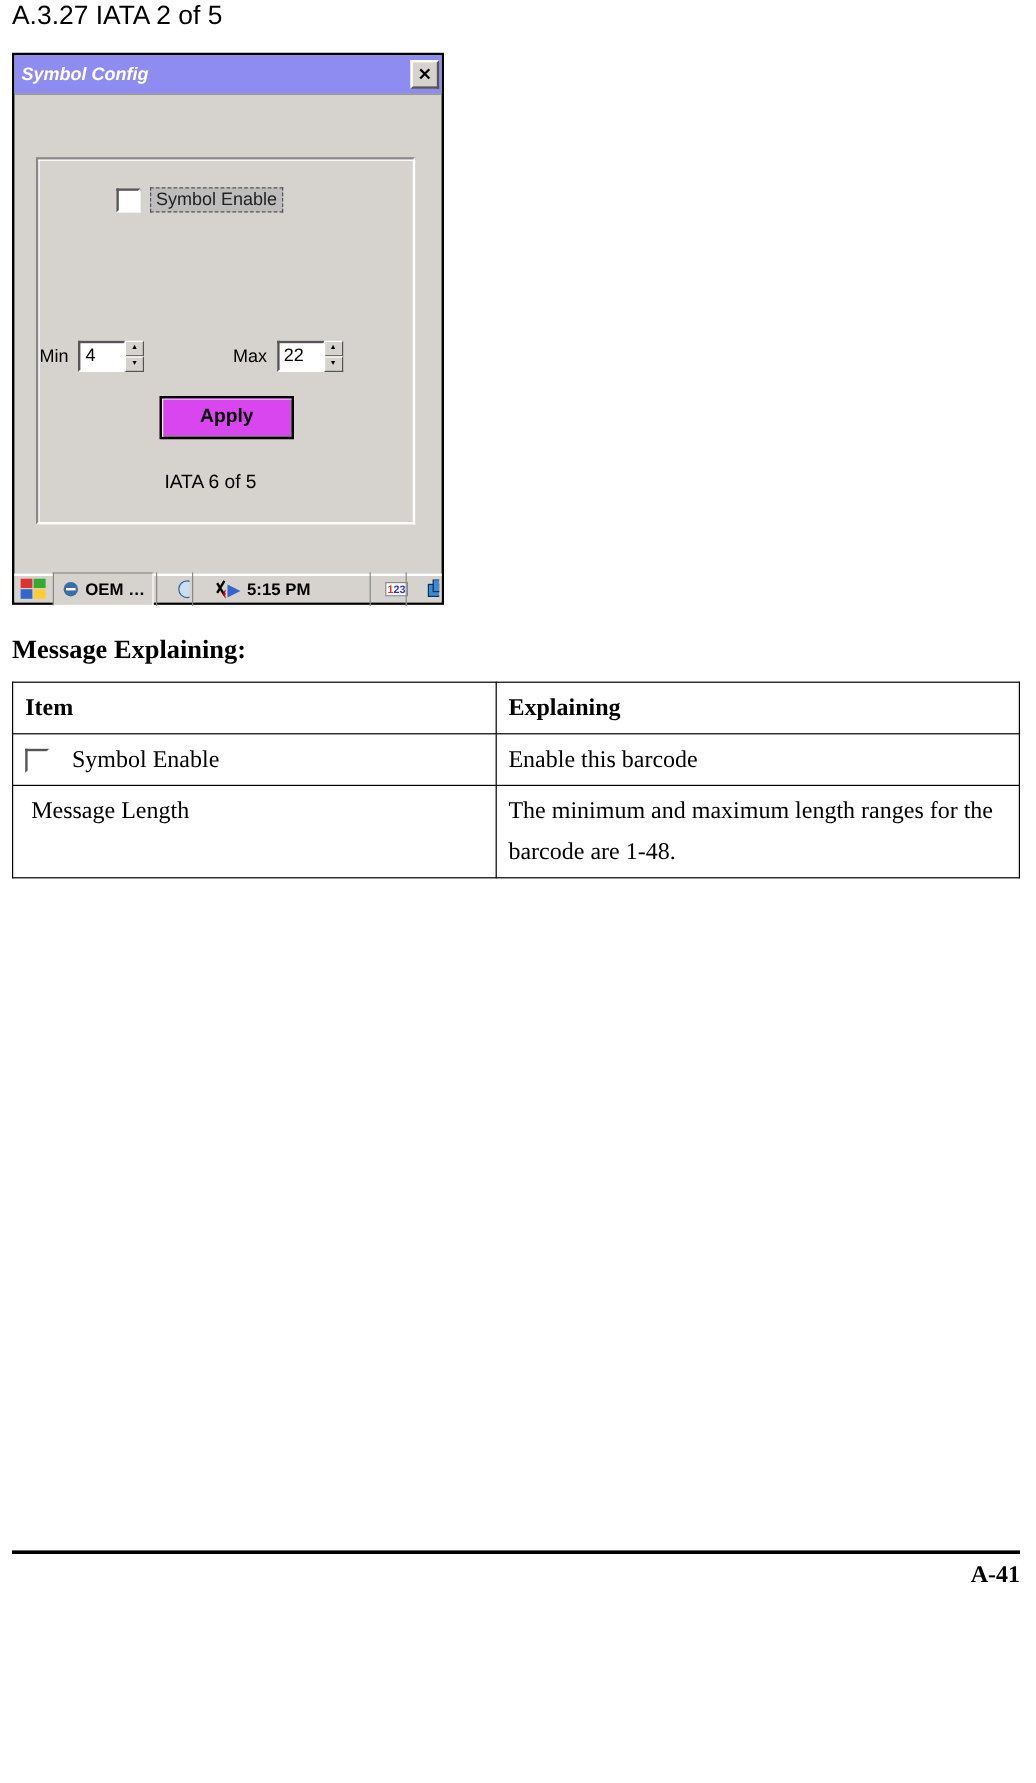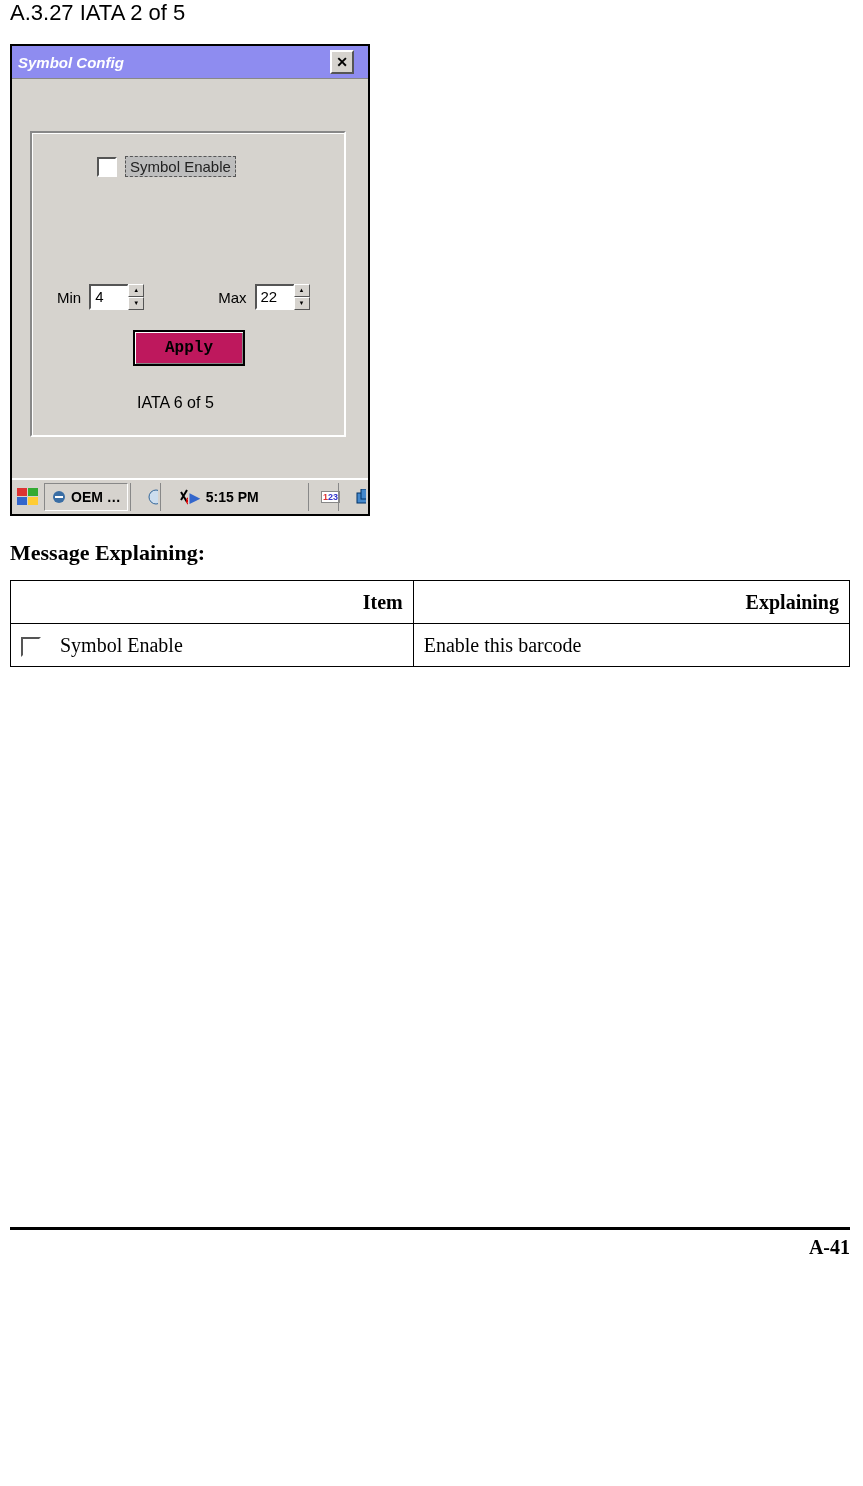--- a/index.html
+++ b/index.html
@@ -24,21 +24,21 @@
     border: 2px solid #000;
     background: #d6d3ce;
     font-family: Tahoma, Arial, sans-serif;
     margin-bottom: 24px;
   }
   .titlebar {
     background: #8e8cf0;
     display: flex;
     align-items: center;
     justify-content: space-between;
-    padding: 2px 14px 2px 6px;
+    padding: 2px 2px 2px 6px;
     height: 32px;
   }
   .titlebar-text {
     color: #fff;
     font-weight: bold;
     font-size: 15px;
     font-style: italic;
   }
   .close-btn {
     width: 24px;
@@ -98,21 +98,21 @@
   }
   .chk-label-box {
     background: #bdbdbd;
     border: 1px dashed #555;
     padding: 1px 4px;
     font-size: 15px;
     color: #222;
   }
   .len-row {
     position: absolute;
-    left: 24px;
+    left: 0;
     top: 150px;
     display: flex;
     align-items: center;
     gap: 8px;
     font-size: 15px;
   }
   .spin {
     display: flex;
     align-items: stretch;
     height: 26px;
@@ -146,37 +146,37 @@
     text-align: center;
     cursor: pointer;
     color: #000;
   }
   .apply-btn {
     position: absolute;
     left: 100px;
     top: 196px;
     width: 112px;
     height: 36px;
-    background: #be185d;
+    background: #d946ef;
     border: 2px solid #000;
-    font-family: Liberation Mono, monospace;
+    font-family: Liberation Sans, sans-serif;
     font-weight: bold;
     font-size: 16px;
     cursor: pointer;
     box-shadow: inset 1px 1px 0 #fff, inset -1px -1px 0 #888;
   }
   .barcode-name {
     position: absolute;
     left: 104px;
     top: 260px;
     font-size: 16px;
     color: #000;
   }
   .taskbar {
-    height: 36px;
+    height: 24px;
     background: #d6d3ce;
     border-top: 2px solid #fff;
     display: flex;
     align-items: center;
     padding: 2px 2px;
     gap: 2px;
     font-size: 13px;
   }
   .tb-start {
     width: 28px;
@@ -234,21 +234,21 @@
     font-size: 20px;
   }
   table.explain th, table.explain td {
     border: 1px solid #000;
     padding: 4px 10px;
     vertical-align: top;
     line-height: 1.7;
   }
   table.explain th {
     font-weight: bold;
-    text-align: right;
+    text-align: left;
   }
   .cell-chk {
     display:inline-block;
     width:20px;
     height:20px;
     border-top:2px solid #555;
     border-left:2px solid #555;
     border-right:2px solid #fff;
     border-bottom:2px solid #fff;
     background:#fff;
@@ -363,17 +363,21 @@
       <th style="width:48%">Item</th>
       <th>Explaining</th>
     </tr>
     <tr>
       <td>
         <span class="cell-chk"></span>
         <span>Symbol Enable</span>
       </td>
       <td>Enable this barcode</td>
     </tr>
+    <tr>
+      <td>&nbsp;<span>Message Length</span></td>
+      <td>The minimum and maximum length ranges for the barcode are 1-48.</td>
+    </tr>
   </tbody>
     </table>
 
   <div class="page-footer">A-41</div>
 </div>
 
 </body></html>

